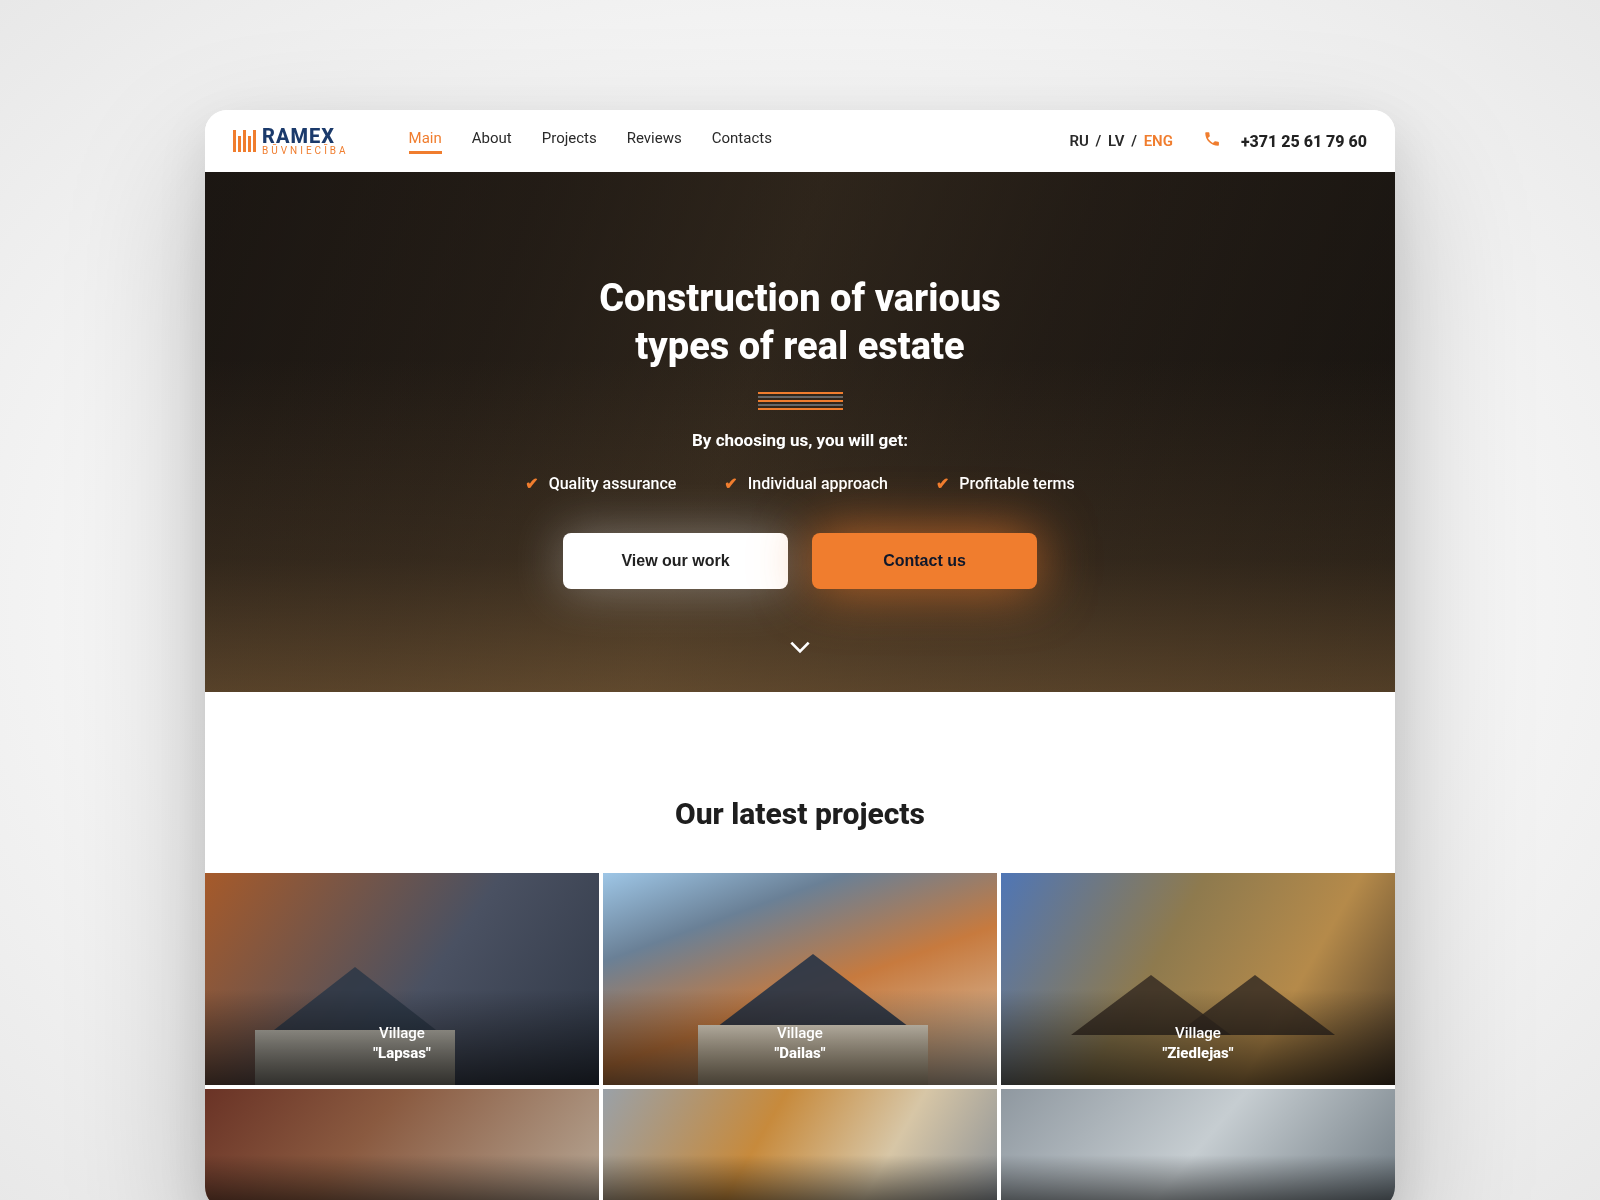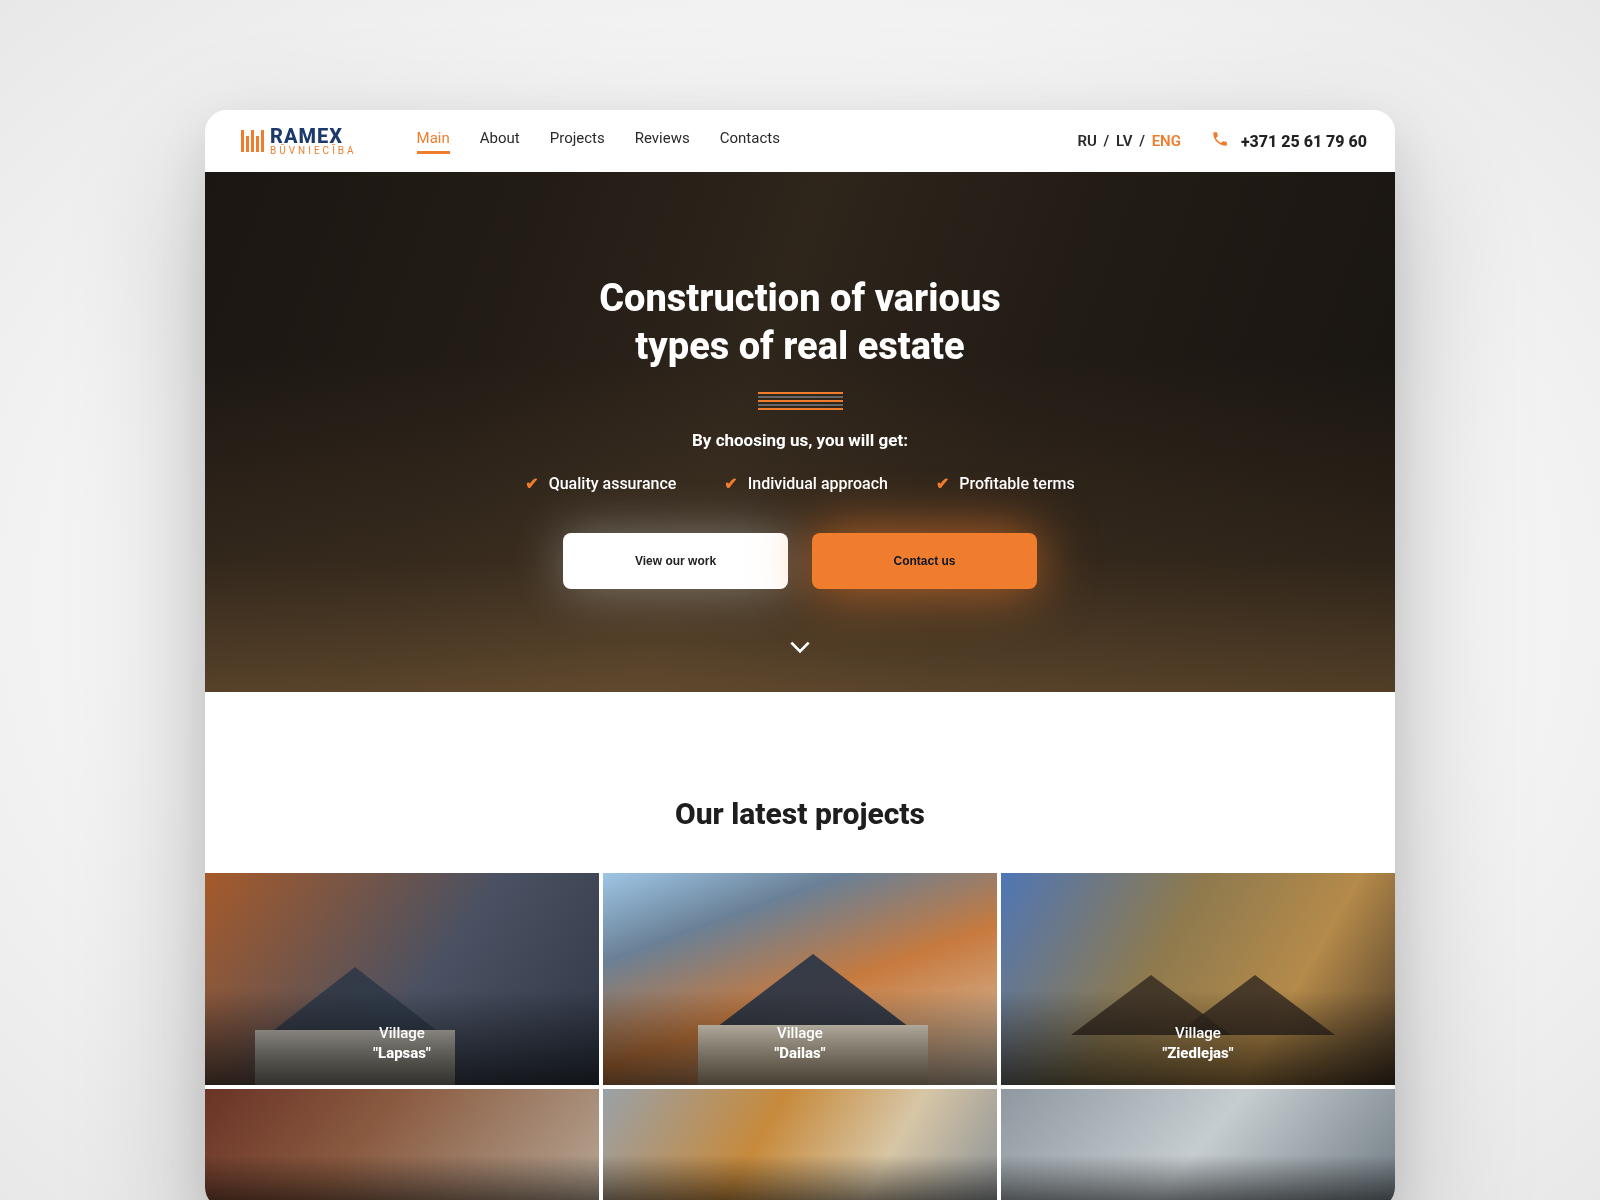--- a/index.html
+++ b/index.html
@@ -18,21 +18,20 @@
   border-radius: 22px;
   overflow: hidden;
   box-shadow: 0 60px 140px rgba(0,0,0,0.22), 0 20px 50px rgba(0,0,0,0.10);
 }
 .topbar {
   height: 62px;
   background: #fff;
   display: flex;
   align-items: center;
   padding: 8px 28px;
-  margin-left: 8px;
 }
 .logo {
   display: flex;
   align-items: center;
   gap: 6px;
 }
 .logo-bars {
   display: flex;
   gap: 2px;
   align-items: flex-end;
@@ -80,21 +79,21 @@
   margin-left: auto;
   font-size: 15px;
   font-weight: 600;
   color: #2a2a2a;
 }
 .lang .sep { color: #2a2a2a; margin: 0 3px; }
 .lang .active { color: #f07d2e; }
 .phone-wrap {
   display: flex;
   align-items: center;
-  gap: 12px;
+  gap: 20px;
   margin-left: 30px;
 }
 .phone-icon {
   color: #f07d2e;
   font-size: 18px;
 }
 .phone {
   font-weight: 800;
   font-size: 16px;
   color: #222;
@@ -154,21 +153,21 @@
   margin-bottom: 40px;
 }
 .benefit { display: flex; align-items: center; gap: 10px; font-size: 16px; font-weight: 500; }
 .check { color: #f07d2e; font-weight: 900; }
 .hero-buttons { display: flex; gap: 24px; }
 .btn {
   width: 225px;
   height: 56px;
   border-radius: 8px;
   border: none;
-  font-size: 12px;
+  font-size: 16px;
   font-weight: 600;
   cursor: pointer;
   display: flex;
   align-items: center;
   justify-content: center;
 }
 .btn-white { background: #fff; color: #222; box-shadow: 0 0 50px rgba(255,255,255,0.35); }
 .btn-orange { background: #f07d2e; color: #0f172a; box-shadow: 0 0 55px rgba(240,125,46,0.75); }
 .scroll-down {
   position: absolute;

